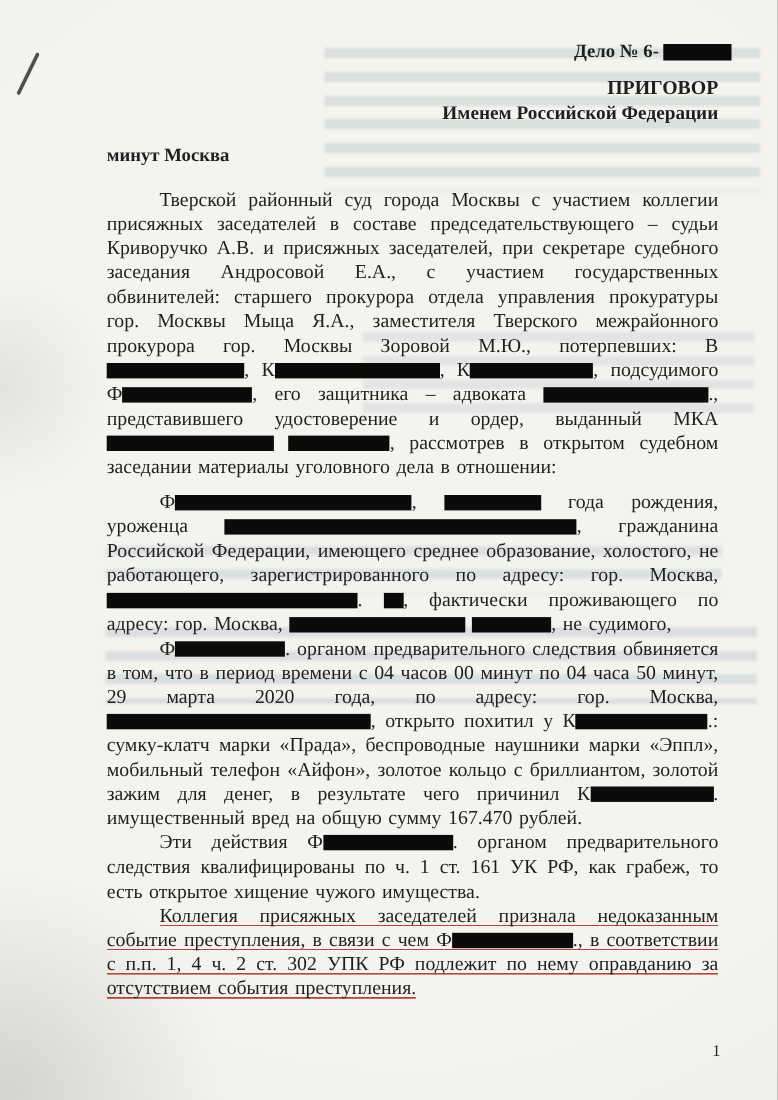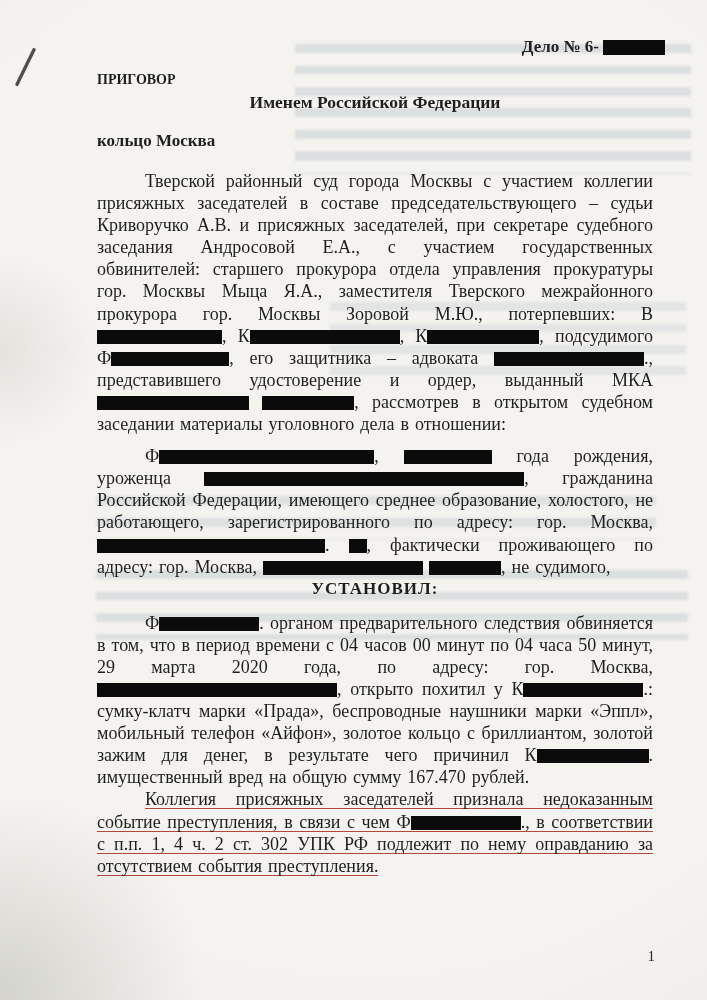--- a/index.html
+++ b/index.html
@@ -7,22 +7,22 @@
     position:relative;width:707px;height:1000px;overflow:hidden;margin:0 auto;
     background:
       radial-gradient(circle at 1% 99%, rgba(140,140,134,.28), transparent 16%),
       radial-gradient(circle at 0% 35%, rgba(150,150,144,.18), transparent 10%),
       radial-gradient(ellipse 135% 95% at 52% 45%, #f4f3ef 55%, #ebeae6 84%, #e1e0dc 100%);
     font-family:"Liberation Serif","DejaVu Serif",serif;
     color:#1f1f1f;
   }
   .content{position:absolute;left:97px;top:36px;width:556px;}
   .case-line{text-align:right;font-weight:bold;font-size:17px;line-height:22px;margin:0 -12px 10px 0;white-space:nowrap;}
-  .title{ text-align:left;font-weight:bold;font-size:14px;line-height:23px;}
-  .subtitle{text-align:center;font-weight:bold;font-size:17.5px;line-height:23px;margin-bottom:16px;}
+  .title{ text-align:right;font-weight:bold;font-size:18px;line-height:23px;}
+  .subtitle{text-align:right;font-weight:bold;font-size:17.5px;line-height:23px;margin-bottom:16px;}
   .cityrow{display:flex;justify-content:space-between;font-weight:bold;font-size:17px;line-height:22px;margin-bottom:18px;}
   p.para{margin:0;text-align:justify;text-indent:48px;font-size:18px;line-height:22.1px;word-spacing:1.5px;}
   p.mb10{margin-bottom:10px;} p.mb12{margin-bottom:0;}
   .heading{margin:0 0 12px 0;text-align:center;font-weight:bold;font-size:17px;line-height:22px;letter-spacing:1px;}
   .redact{display:inline-block;height:14px;background:#0b0b0b;vertical-align:-2px;}
   .redact.case{width:62px;height:15px;vertical-align:-3px;margin-left:4px;}
   .w18{width:18px;} .w72{width:72px;} .w88{width:88px;} .w92{width:92px;}
   .w100{width:100px;} .w110{width:110px;} .w112{width:112px;} .w118{width:118px;}
   .w120{width:120px;} .w125{width:125px;} .w150{width:150px;} .w152{width:152px;}
   .w160{width:160px;} .w215{width:215px;} .w228{width:228px;} .w240{width:240px;} .w320{width:320px;}
@@ -55,31 +55,31 @@
   <div class="pen"></div>
 
   <div class="content">
 
     <div class="case-line"><span>Дело № 6-</span><span class="redact case"></span></div>
 
     <div class="title">ПРИГОВОР</div>
     <div class="subtitle">Именем Российской Федерации</div>
 
     <div class="cityrow">
-      <span>кольцо Москва</span>
+      <span>минут Москва</span>
     </div>
 
     <p class="para mb10"><span>Тверской районный суд города Москвы с участием коллегии присяжных заседателей в составе председательствующего – судьи Криворучко А.В. и присяжных заседателей, при секретаре судебного заседания Андросовой Е.А., с участием государственных обвинителей: старшего прокурора отдела управления прокуратуры гор. Москвы Мыца Я.А., заместителя Тверского межрайонного прокурора гор. Москвы Зоровой М.Ю., потерпевших: В</span><span class="redact w125"></span><span>, К</span><span class="redact w150"></span><span>, К</span><span class="redact w112"></span><span>, подсудимого Ф</span><span class="redact w118"></span><span>, его защитника – адвоката</span> <span class="redact w150"></span><span>., представившего удостоверение и ордер, выданный МКА</span><span class="redact w152"></span> <span class="redact w92"></span><span>, рассмотрев в открытом судебном заседании материалы уголовного дела в отношении:</span></p>
 
     <p class="para mb12"><span>Ф</span><span class="redact w215"></span><span>,</span> <span class="redact w88"></span> <span>года рождения, уроженца</span> <span class="redact w320"></span><span>, гражданина Российской Федерации, имеющего среднее образование, холостого, не работающего, зарегистрированного по адресу: гор. Москва,</span> <span class="redact w228"></span><span>.</span> <span class="redact w18"></span><span>, фактически проживающего по адресу: гор. Москва,</span> <span class="redact w160"></span> <span class="redact w72"></span><span>, не судимого,</span></p>
 
 
-    <div class="heading">УСТАНОВИЛ:</div>
 
     <p class="para"><span>Ф</span><span class="redact w100"></span><span>. органом предварительного следствия обвиняется в том, что в период времени с 04 часов 00 минут по 04 часа 50 минут, 29 марта 2020 года, по адресу: гор. Москва,</span> <span class="redact w240"></span><span>, открыто похитил у К</span><span class="redact w120"></span><span>.: сумку-клатч марки «Прада», беспроводные наушники марки «Эппл», мобильный телефон «Айфон», золотое кольцо с бриллиантом, золотой зажим для денег, в результате чего причинил К</span><span class="redact w112"></span><span>. имущественный вред на общую сумму 167.470 рублей.</span></p>
 
+    <p class="para"><span>Эти действия Ф</span><span class="redact w118"></span><span>. органом предварительного следствия квалифицированы по ч. 1 ст. 161 УК РФ, как грабеж, то есть открытое хищение чужого имущества.</span></p>
 
     <p class="para verdict"><span class="redline"><span>Коллегия присяжных заседателей признала недоказанным событие преступления, в связи с чем Ф</span><span class="redact w110"></span><span>., в соответствии с п.п. 1, 4 ч. 2 ст. 302 УПК РФ подлежит по нему оправданию за отсутствием события преступления.</span></span></p>
 
   </div>
 
   <div class="pagenum">1</div>
 </div>
 
 </body></html>

